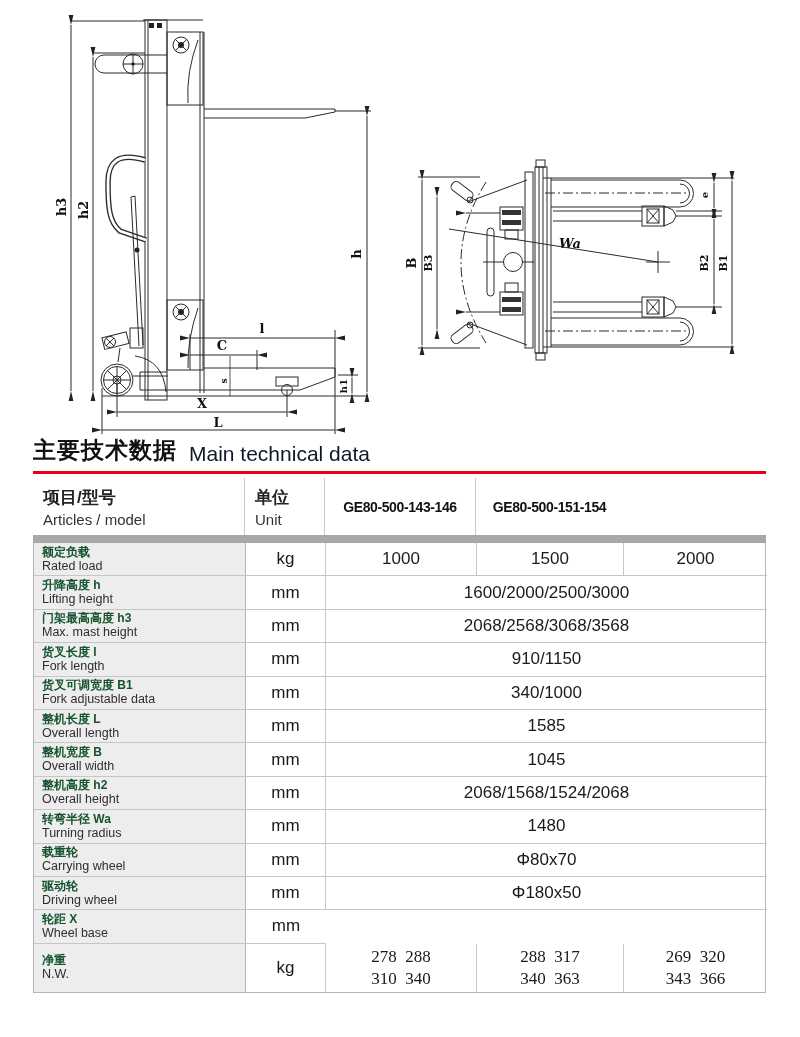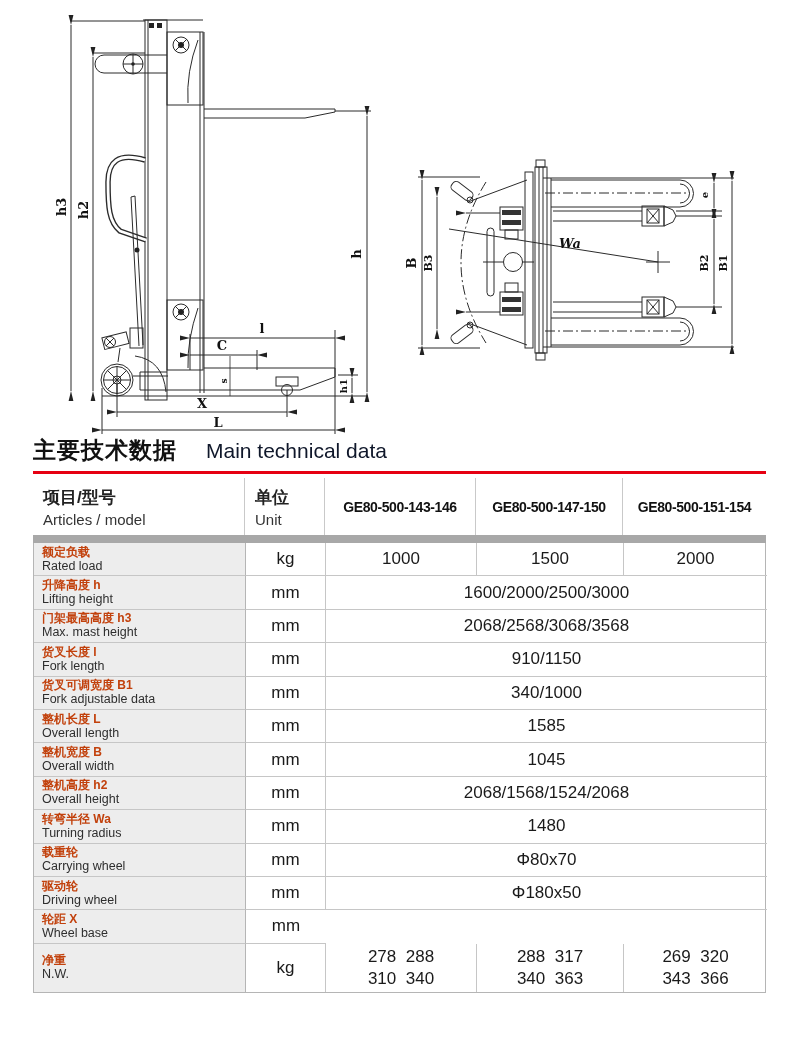--- a/index.html
+++ b/index.html
@@ -5,21 +5,21 @@
   html,body{margin:0;padding:0;background:#fff;}
   .page{position:relative;width:800px;height:1037px;background:#ffffff;overflow:hidden;
         font-family:"Liberation Sans","DejaVu Sans",sans-serif;color:#1c1c1c;}
   svg text{font-family:"DejaVu Serif","Liberation Serif",serif;}
 
   
   .drawings{position:absolute;left:0;top:0;}
 
   
   .titleblock{position:absolute;left:33px;top:435px;width:733px;}
-  .titlerow{display:flex;align-items:center;gap:29px;}
+  .titlerow{display:flex;align-items:flex-end;gap:12px;}
   .title-zh{font-size:23px;font-weight:bold;color:#111;letter-spacing:1px;}
   .title-en{font-size:21px;color:#0f172a;}
   .redline{height:3px;background:#e60012;margin-top:5px;}
 
   
   .spec{position:absolute;left:33px;top:478px;width:733px;font-size:13px;}
   .grid{display:grid;grid-template-columns:212px 80px 151px 147px 143px;align-items:stretch;}
   .thead{height:57px;border-bottom:0;}
   .thead .cell{display:flex;flex-direction:column;justify-content:center;border-right:1px solid #c9c9c9;}
   .thead .cell:last-child{border-right:0;}
@@ -29,25 +29,25 @@
   .model{align-items:center;text-align:center;font-weight:bold;font-size:14px;letter-spacing:-0.4px;color:#111;}
   .graybar{height:8px;background:#a8a8a8;}
   .tbody{border:1px solid #b5b5b5;border-top:0;}
   .trow{height:33.4px;}
   .trow.tall{height:48px;}
   .cell{box-sizing:border-box;}
   .trow .cell{border-right:1px solid #c6c6c6;border-bottom:1px solid #c6c6c6;display:flex;flex-direction:column;justify-content:center;}
   .trow:last-child .cell{border-bottom:0;}
   .trow .cell:last-child{border-right:0;}
   .trow .label{background:#ededed;padding-left:8px;border-right:1px solid #b5b5b5;}
-  .zh{font-size:12px;font-weight:600;color:#c2410c;line-height:14px;}
+  .zh{font-size:12px;font-weight:600;color:#14532d;line-height:14px;}
   .en{font-size:12.5px;color:#2e2e2e;line-height:15px;}
   .unitc,.val{align-items:center;text-align:left;font-size:17px;color:#1a1a1a;}
   .val.span3{grid-column:3/6;}
-  .nwline{white-space:pre;line-height:22px;font-size:17px;}
+  .nwline{white-space:pre;line-height:22px;font-size:17px;font-family:Liberation Serif, serif;}
 </style>
 </head>
 <body>
 <div class="page">
 
 <svg class="drawings" width="800" height="437" viewBox="0 0 800 437">
   <defs>
     <marker id="ar" markerWidth="12" markerHeight="8" refX="1" refY="4" orient="auto-start-reverse" markerUnits="userSpaceOnUse">
       <path d="M1,4 L11,6.4 L11,1.6 Z" fill="#222"></path>
     </marker>
@@ -269,21 +269,20 @@
   <div class="grid thead">
     <div class="cell label">
       <div class="zh-big">项目/型号</div>
       <div class="en-big">Articles / model</div>
     </div>
     <div class="cell label">
       <div class="zh-big">单位</div>
       <div class="en-big">Unit</div>
     </div>
     <div class="cell model">GE80-500-143-146</div>
-    <div class="cell model">GE80-500-147-150</div>
     <div class="cell model">GE80-500-151-154</div>
   </div>
 
   <div class="graybar"></div>
 
   <div class="tbody">
 
     <div class="grid trow">
       <div class="cell label">
             <div class="zh">额定负载</div>

